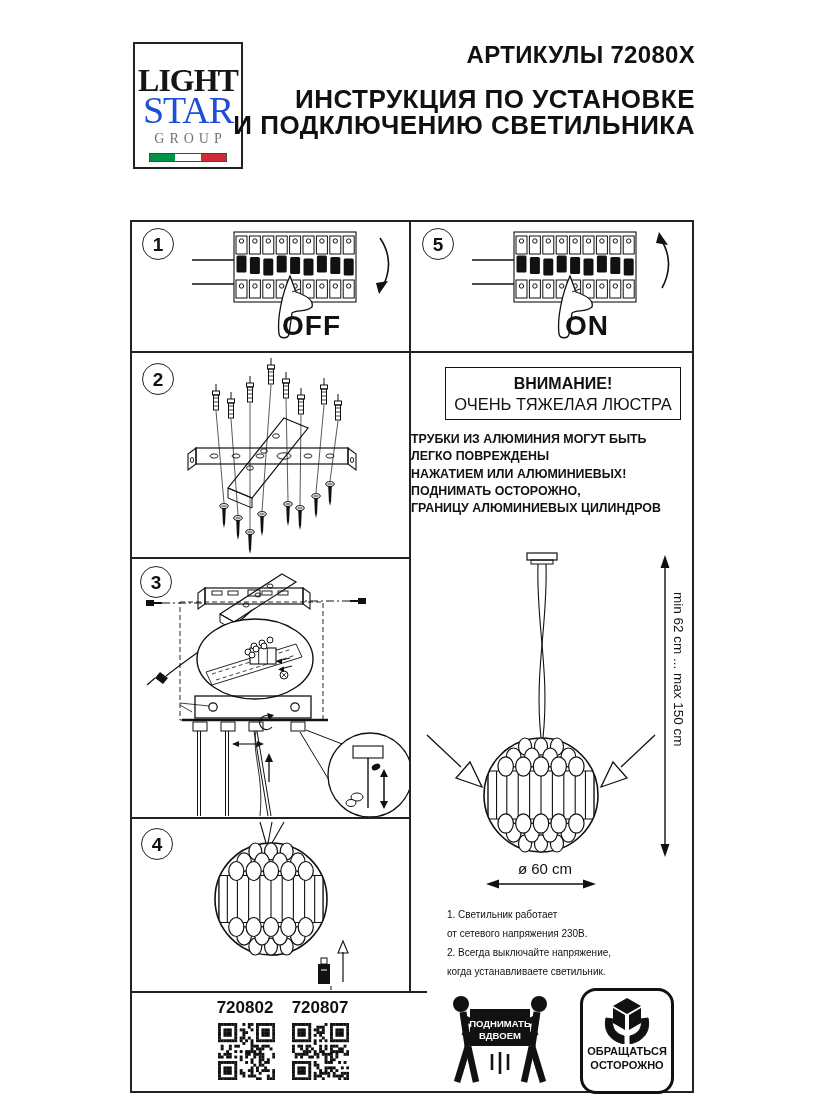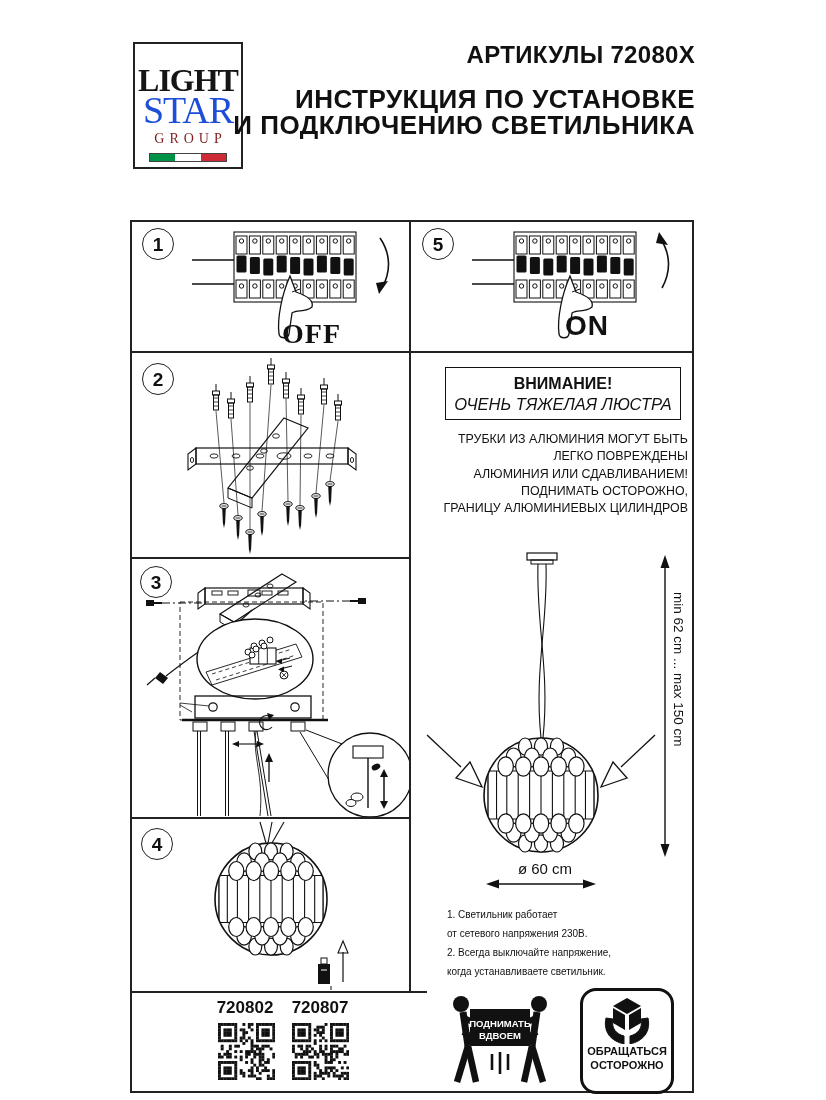--- a/index.html
+++ b/index.html
@@ -4,38 +4,38 @@
 <style>
   html,body{margin:0;padding:0;background:#fff;}
   .page{position:relative;width:826px;height:1100px;background:#fff;overflow:hidden;
         font-family:"Liberation Sans",sans-serif;color:#111;}
   .abs{position:absolute;}
   
   .logo-box{left:133px;top:42px;width:110px;height:127px;border:2px solid #222;
             text-align:center;box-sizing:border-box;padding-top:22px;}
   .logo-l1{font-family:"Liberation Serif",serif;font-weight:bold;font-size:32px;line-height:28px;letter-spacing:-1px;color:#151515;}
   .logo-l2{font-family:"Liberation Serif",serif;font-weight:normal;font-size:38px;line-height:33px;letter-spacing:-1px;color:#1d4ed8;}
-  .logo-l3{font-family:"Liberation Serif",serif;font-weight:normal;font-size:14px;letter-spacing:5px;margin-top:4px;margin-left:5px;color:#7f1d1d;}
+  .logo-l3{font-family:"Liberation Serif",serif;font-weight:normal;font-size:14px;letter-spacing:5px;margin-top:4px;margin-left:5px;color:#737373;}
   .flag{width:76px;height:7px;border:1px solid #444;margin:6px auto 0;display:flex;}
   .flag span{flex:1;height:100%;}
   .hdr{right:131px;top:40px;text-align:right;font-weight:bold;}
   .hdr-series{font-size:24px;line-height:30px;letter-spacing:0.3px;}
   .hdr-title{font-size:26px;line-height:26px;letter-spacing:0.5px;margin-top:16px;}
   
   .hline,.vline{background:#222;}
   
   .numc{width:32px;height:32px;border:1.5px solid #222;border-radius:50%;background:#fff;
         text-align:center;line-height:31px;font-size:19px;font-weight:bold;box-sizing:border-box;}
   .offon{font-size:28px;font-weight:bold;letter-spacing:1px;}
   
   .warnbox{left:445px;top:367px;width:236px;height:53px;border:1.7px solid #111;
            box-sizing:border-box;text-align:center;padding-top:6px;}
   .warnbox .l1{font-size:16px;font-weight:bold;line-height:19px;}
-  .warnbox .l2{font-size:16.5px;font-weight:normal;line-height:22px;font-style:italic;}
-  .warnpar{left:411px;top:431px;width:277px;text-align:right;font-weight:normal;
+  .warnbox .l2{font-size:16.5px;font-weight:normal;line-height:22px;}
+  .warnpar{left:411px;top:431px;width:277px;text-align:left;font-weight:bold;
            font-size:12.4px;line-height:17.3px;}
   
   .dimv{left:671px;top:592px;height:220px;writing-mode:vertical-rl;font-size:13.5px;}
   .dimh{left:500px;top:860px;width:90px;text-align:center;font-size:15px;}
   .notes{left:447px;top:905px;width:250px;font-size:10px;line-height:19px;}
   
   .qrlabel{width:70px;text-align:center;font-size:17px;font-weight:bold;}
   .carebox{left:580px;top:988px;width:94px;height:106px;border:3px solid #111;border-radius:16px;
            box-sizing:border-box;text-align:center;padding-top:5px;}
   .carebox .txt{font-size:11px;font-weight:bold;line-height:13px;margin-top:1px;}
@@ -128,21 +128,21 @@
         <circle cx="158.7" cy="15" r="2.2" stroke="#111111" stroke-width="1" fill="none"></circle>
         <rect x="153.2" y="54" width="11" height="18" stroke="#111111" stroke-width="1" fill="none"></rect>
         <circle cx="158.7" cy="60" r="2.2" stroke="#111111" stroke-width="1" fill="none"></circle>
         <rect x="153.7" y="32.5" width="10" height="17" rx="1.5" fill="#111111"></rect>
         <path d="M100,50 l6,16 c9,3 18,8 16,15 c-7,6 -15,2 -20,6 l-3,21 c-1,5 -9,5 -10,0 c-2,-16 3,-40 11,-58 z" stroke="#111111" stroke-width="1.3" fill="#fff"></path>
         <line x1="102" y1="66" x2="110" y2="63" stroke="#111111" stroke-width="1"></line>
         <path d="M190,12 C201,28 201,46 192,62" stroke="#111111" stroke-width="1.6" fill="none"></path>
         <polygon points="189,68 198,55 186,57" fill="#111111" stroke="none" stroke-width="1.2"></polygon>
       </g>
     </svg>
-  <div class="abs offon" style="left:282px;top:318px;font-family:Liberation Serif, serif;">OFF</div>
+  <div class="abs offon" style="left:282px;top:310px;">OFF</div>
 
   <svg class="abs" style="left:470px;top:226px;" width="210" height="122" viewBox="0 0 210 122">
       <g>
         <line x1="2" y1="34" x2="44" y2="34" stroke="#111111" stroke-width="1.4"></line>
         <line x1="2" y1="58" x2="44" y2="58" stroke="#111111" stroke-width="1.4"></line>
         <rect x="44" y="6" width="122" height="70" stroke="#111111" stroke-width="1.1" fill="none"></rect>
         <rect x="46" y="10" width="11" height="18" stroke="#111111" stroke-width="1" fill="none"></rect>
         <circle cx="51.5" cy="15" r="2.2" stroke="#111111" stroke-width="1" fill="none"></circle>
         <rect x="46" y="54" width="11" height="18" stroke="#111111" stroke-width="1" fill="none"></rect>
         <circle cx="51.5" cy="60" r="2.2" stroke="#111111" stroke-width="1" fill="none"></circle>
@@ -433,21 +433,21 @@
       </g>
     </svg>
 
   <div class="abs warnbox">
     <div class="l1">ВНИМАНИЕ!</div>
     <div class="l2">ОЧЕНЬ ТЯЖЕЛАЯ ЛЮСТРА</div>
   </div>
   <div class="abs warnpar">
     <div>ТРУБКИ ИЗ АЛЮМИНИЯ МОГУТ БЫТЬ</div>
     <div>ЛЕГКО ПОВРЕЖДЕНЫ</div>
-    <div>АЛЮМИНИЯ ИЛИ СДАВЛИВАНИЕМ!</div>
+    <div>НАЖАТИЕМ ИЛИ АЛЮМИНИЕВЫХ!</div>
     <div>ПОДНИМАТЬ ОСТОРОЖНО,</div>
     <div>ГРАНИЦУ АЛЮМИНИЕВЫХ ЦИЛИНДРОВ</div>
   </div>
 
   <svg class="abs" style="left:415px;top:545px;" width="285" height="355" viewBox="0 0 285 355">
       <g>
         <rect x="112" y="8" width="30" height="7" stroke="#111111" stroke-width="1.2" fill="none"></rect>
         <rect x="116" y="15" width="22" height="4" stroke="#111111" stroke-width="1" fill="none"></rect>
         <path d="M123,19 C121,80 135,125 128,193" stroke="#111111" stroke-width="1.1" fill="none"></path>
         <path d="M131,19 C133,80 119,125 126,193" stroke="#111111" stroke-width="1.1" fill="none"></path>

